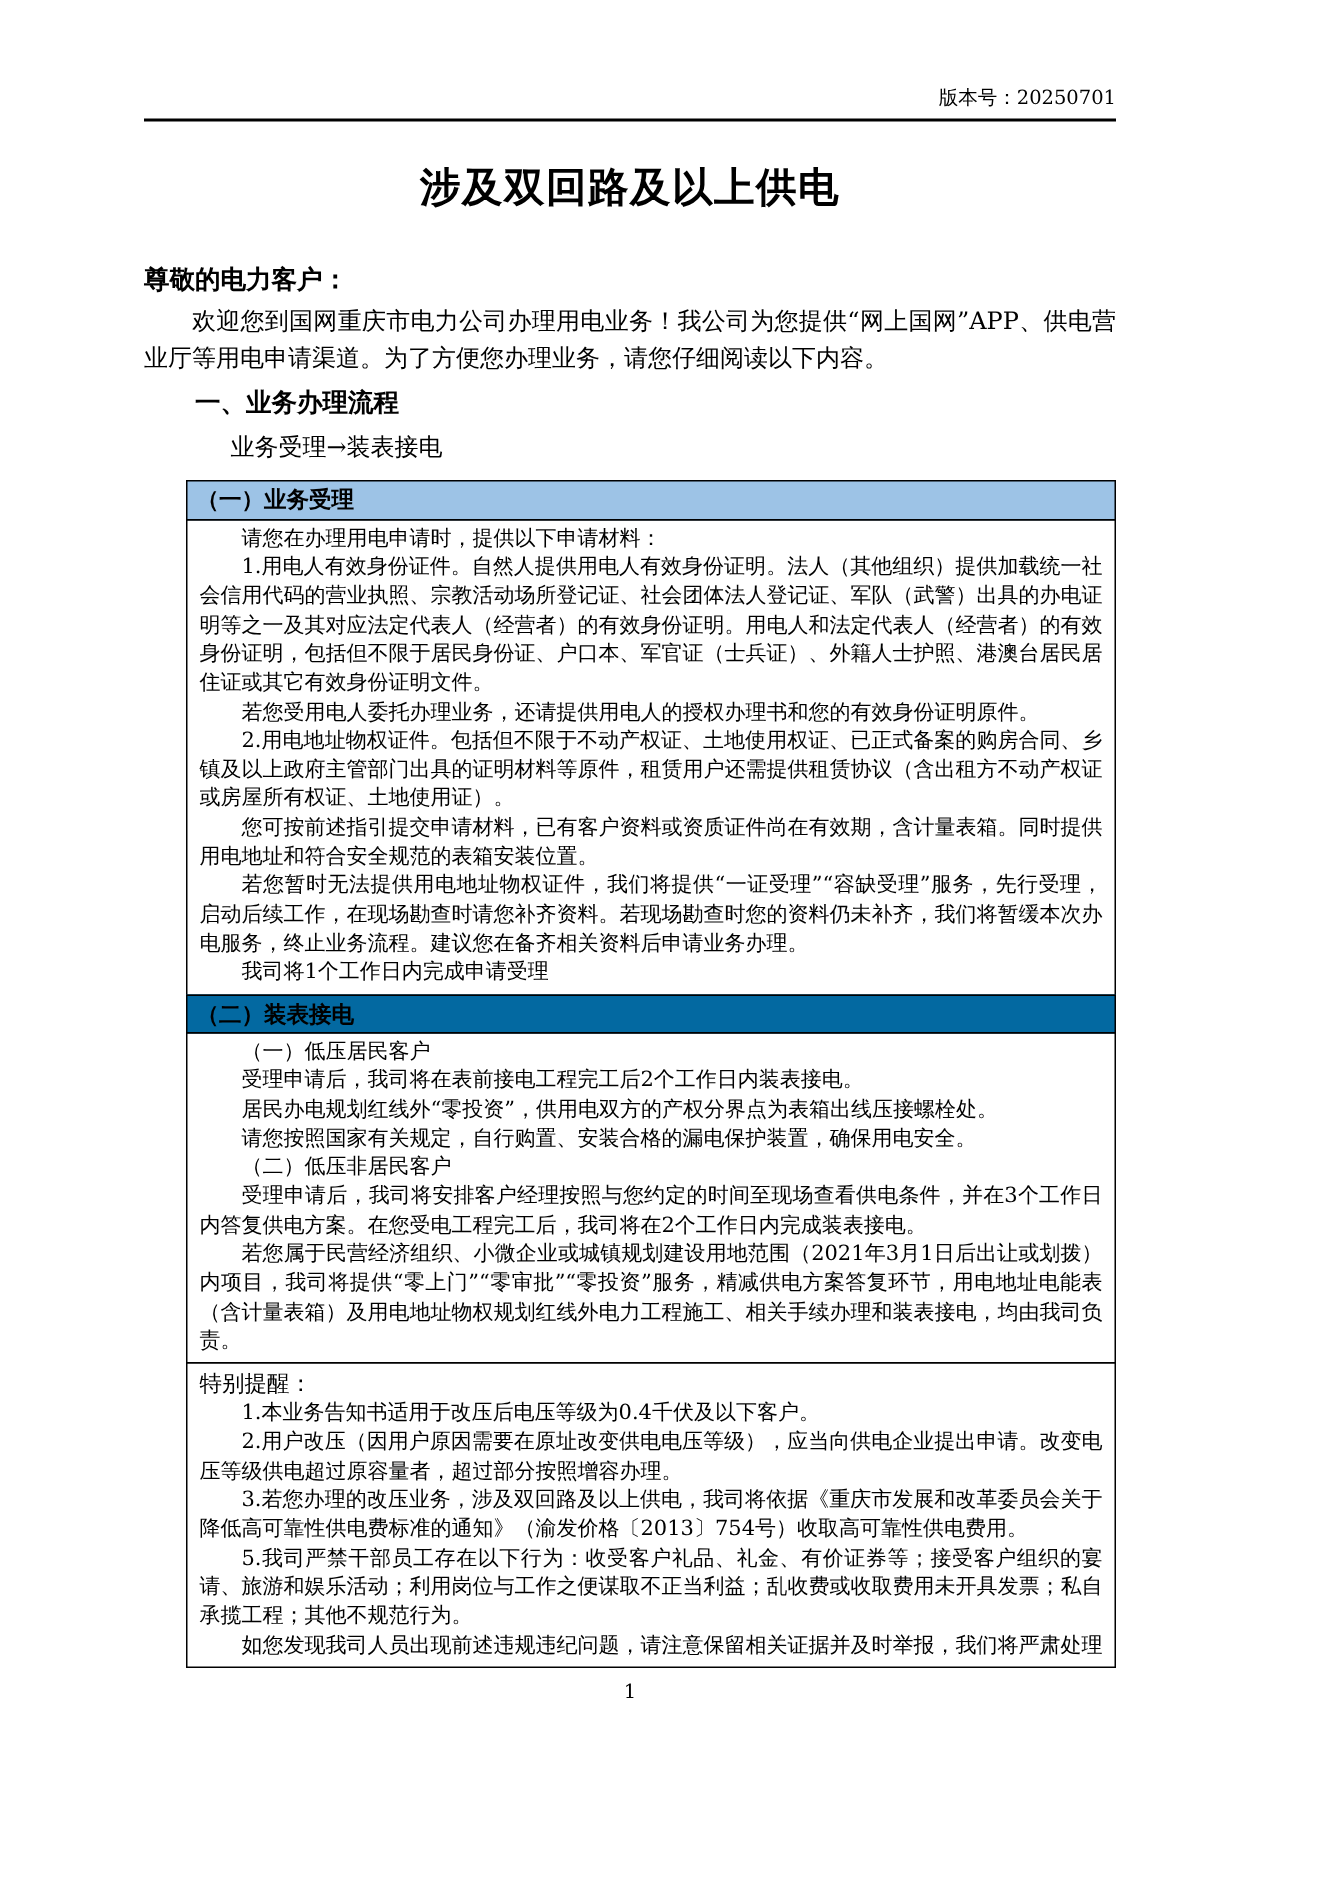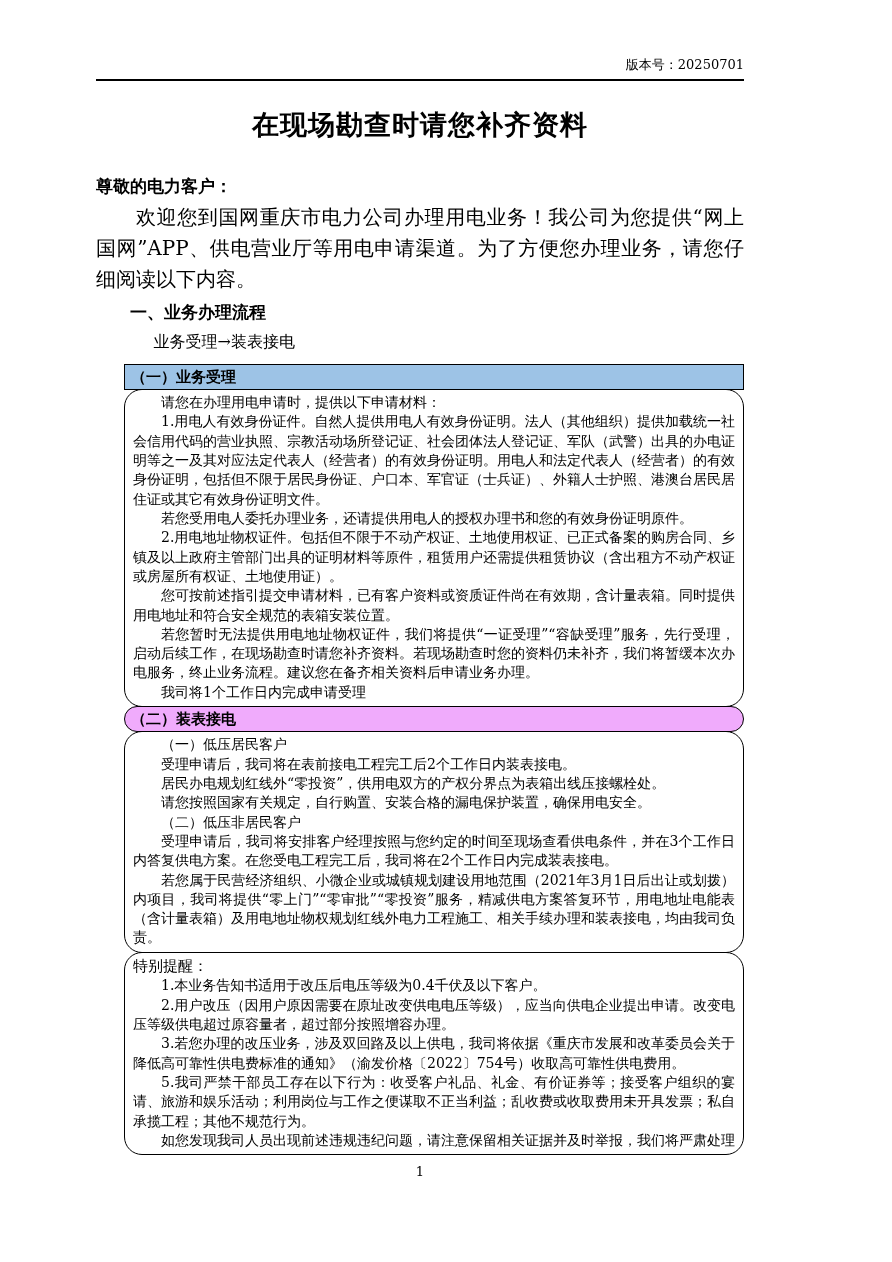--- a/index.html
+++ b/index.html
@@ -26,41 +26,41 @@
     margin: 26px 0 0 0;
     font-family: "DejaVu Serif", serif;
   }
 
   .salutation {
     font-size: 17px;
     font-weight: bold;
     margin: 32px 0 0 0;
   }
   .intro {
-    font-size: 20px;
+    font-size: 16px;
     line-height: 1.55;
     margin: 4px 0 0 0;
     text-indent: 2em;
     text-align: justify;
   }
   .h-sec {
     font-size: 17px;
     font-weight: bold;
     font-family: "DejaVu Sans", "Liberation Sans", sans-serif;
     margin: 5px 0 0 2em;
     line-height: 1.45;
   }
   .flow {
     font-size: 16px;
     margin: 5px 0 0 3.6em;
     line-height: 1.45;
   }
 
   .notice-table { margin-top: 11px; font-size: 14px; padding-left: 28px; }
-  .notice-table > div + div { margin-top: -1px; border-radius: 18px; }
+  .notice-table > div + div { margin-top: -1px; }
 
   .tbl-header {
     border: 1px solid #000;
     font-weight: bold;
     font-size: 15px;
     font-family: "DejaVu Sans", "Liberation Sans", sans-serif;
     padding: 2px 6px;
     line-height: 1.35;
   }
   .tbl-body {
@@ -88,57 +88,57 @@
 </style>
 </head>
 <body>
 
 <div class="page">
   <div class="content">
 
     <div class="version">版本号：20250701</div>
     <div class="rule"></div>
 
-    <h1 class="title">在现场勘查时请您补齐资料</h1>
+    <h1 class="title">涉及双回路及以上供电</h1>
 
     <p class="salutation">尊敬的电力客户：</p>
     <p class="intro">欢迎您到国网重庆市电力公司办理用电业务！我公司为您提供“网上国网”APP、供电营业厅等用电申请渠道。为了方便您办理业务，请您仔细阅读以下内容。</p>
 
     <p class="h-sec">一、业务办理流程</p>
     <p class="flow">业务受理→装表接电</p>
 
     <div class="notice-table">
 
       <div class="tbl-header" style="background: rgb(157, 195, 230);">（一）业务受理</div>
       <div class="tbl-body">
         <p>请您在办理用电申请时，提供以下申请材料：</p>
         <p>1.用电人有效身份证件。自然人提供用电人有效身份证明。法人（其他组织）提供加载统一社会信用代码的营业执照、宗教活动场所登记证、社会团体法人登记证、军队（武警）出具的办电证明等之一及其对应法定代表人（经营者）的有效身份证明。用电人和法定代表人（经营者）的有效身份证明，包括但不限于居民身份证、户口本、军官证（士兵证）、外籍人士护照、港澳台居民居住证或其它有效身份证明文件。</p>
         <p>若您受用电人委托办理业务，还请提供用电人的授权办理书和您的有效身份证明原件。</p>
         <p>2.用电地址物权证件。包括但不限于不动产权证、土地使用权证、已正式备案的购房合同、乡镇及以上政府主管部门出具的证明材料等原件，租赁用户还需提供租赁协议（含出租方不动产权证或房屋所有权证、土地使用证）。</p>
         <p>您可按前述指引提交申请材料，已有客户资料或资质证件尚在有效期，含计量表箱。同时提供用电地址和符合安全规范的表箱安装位置。</p>
         <p>若您暂时无法提供用电地址物权证件，我们将提供“一证受理”“容缺受理”服务，先行受理，启动后续工作，在现场勘查时请您补齐资料。若现场勘查时您的资料仍未补齐，我们将暂缓本次办电服务，终止业务流程。建议您在备齐相关资料后申请业务办理。</p>
         <p>我司将1个工作日内完成申请受理</p>
       </div>
 
-      <div class="tbl-header" style="background: #f0abfc;">（二）装表接电</div>
+      <div class="tbl-header" style="background: #0369a1;">（二）装表接电</div>
       <div class="tbl-body">
         <p>（一）低压居民客户</p>
         <p>受理申请后，我司将在表前接电工程完工后2个工作日内装表接电。</p>
         <p>居民办电规划红线外“零投资”，供用电双方的产权分界点为表箱出线压接螺栓处。</p>
         <p>请您按照国家有关规定，自行购置、安装合格的漏电保护装置，确保用电安全。</p>
         <p>（二）低压非居民客户</p>
         <p>受理申请后，我司将安排客户经理按照与您约定的时间至现场查看供电条件，并在3个工作日内答复供电方案。在您受电工程完工后，我司将在2个工作日内完成装表接电。</p>
         <p>若您属于民营经济组织、小微企业或城镇规划建设用地范围（2021年3月1日后出让或划拨）内项目，我司将提供“零上门”“零审批”“零投资”服务，精减供电方案答复环节，用电地址电能表（含计量表箱）及用电地址物权规划红线外电力工程施工、相关手续办理和装表接电，均由我司负责。</p>
       </div>
 
       <div class="tbl-body">
         <p class="special-title">特别提醒：</p>
         <p>1.本业务告知书适用于改压后电压等级为0.4千伏及以下客户。</p>
         <p>2.用户改压（因用户原因需要在原址改变供电电压等级），应当向供电企业提出申请。改变电压等级供电超过原容量者，超过部分按照增容办理。</p>
-        <p>3.若您办理的改压业务，涉及双回路及以上供电，我司将依据《重庆市发展和改革委员会关于降低高可靠性供电费标准的通知》（渝发价格〔2022〕754号）收取高可靠性供电费用。</p>
+        <p>3.若您办理的改压业务，涉及双回路及以上供电，我司将依据《重庆市发展和改革委员会关于降低高可靠性供电费标准的通知》（渝发价格〔2013〕754号）收取高可靠性供电费用。</p>
         <p>5.我司严禁干部员工存在以下行为：收受客户礼品、礼金、有价证券等；接受客户组织的宴请、旅游和娱乐活动；利用岗位与工作之便谋取不正当利益；乱收费或收取费用未开具发票；私自承揽工程；其他不规范行为。</p>
         <p>如您发现我司人员出现前述违规违纪问题，请注意保留相关证据并及时举报，我们将严肃处理</p>
       </div>
 
     </div>
 
     <div class="page-number">1</div>
 
   </div>
 </div>

